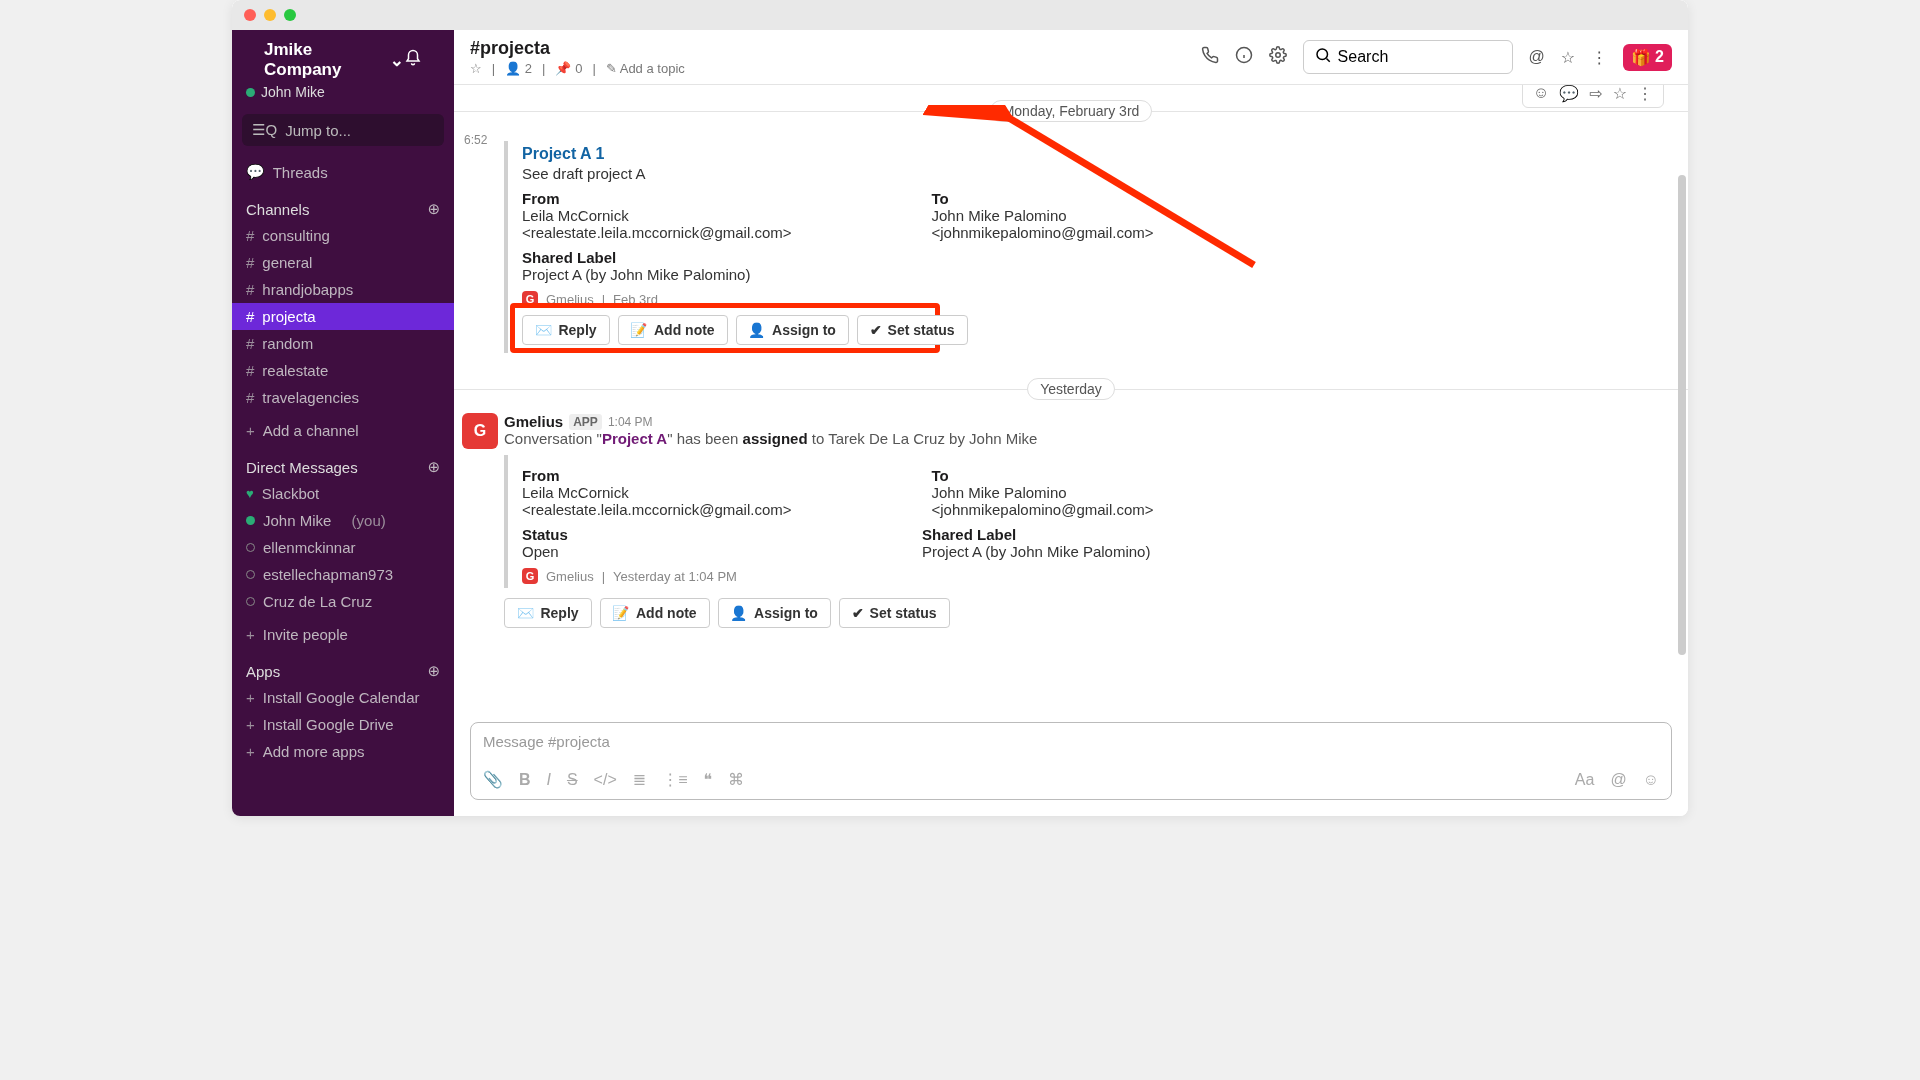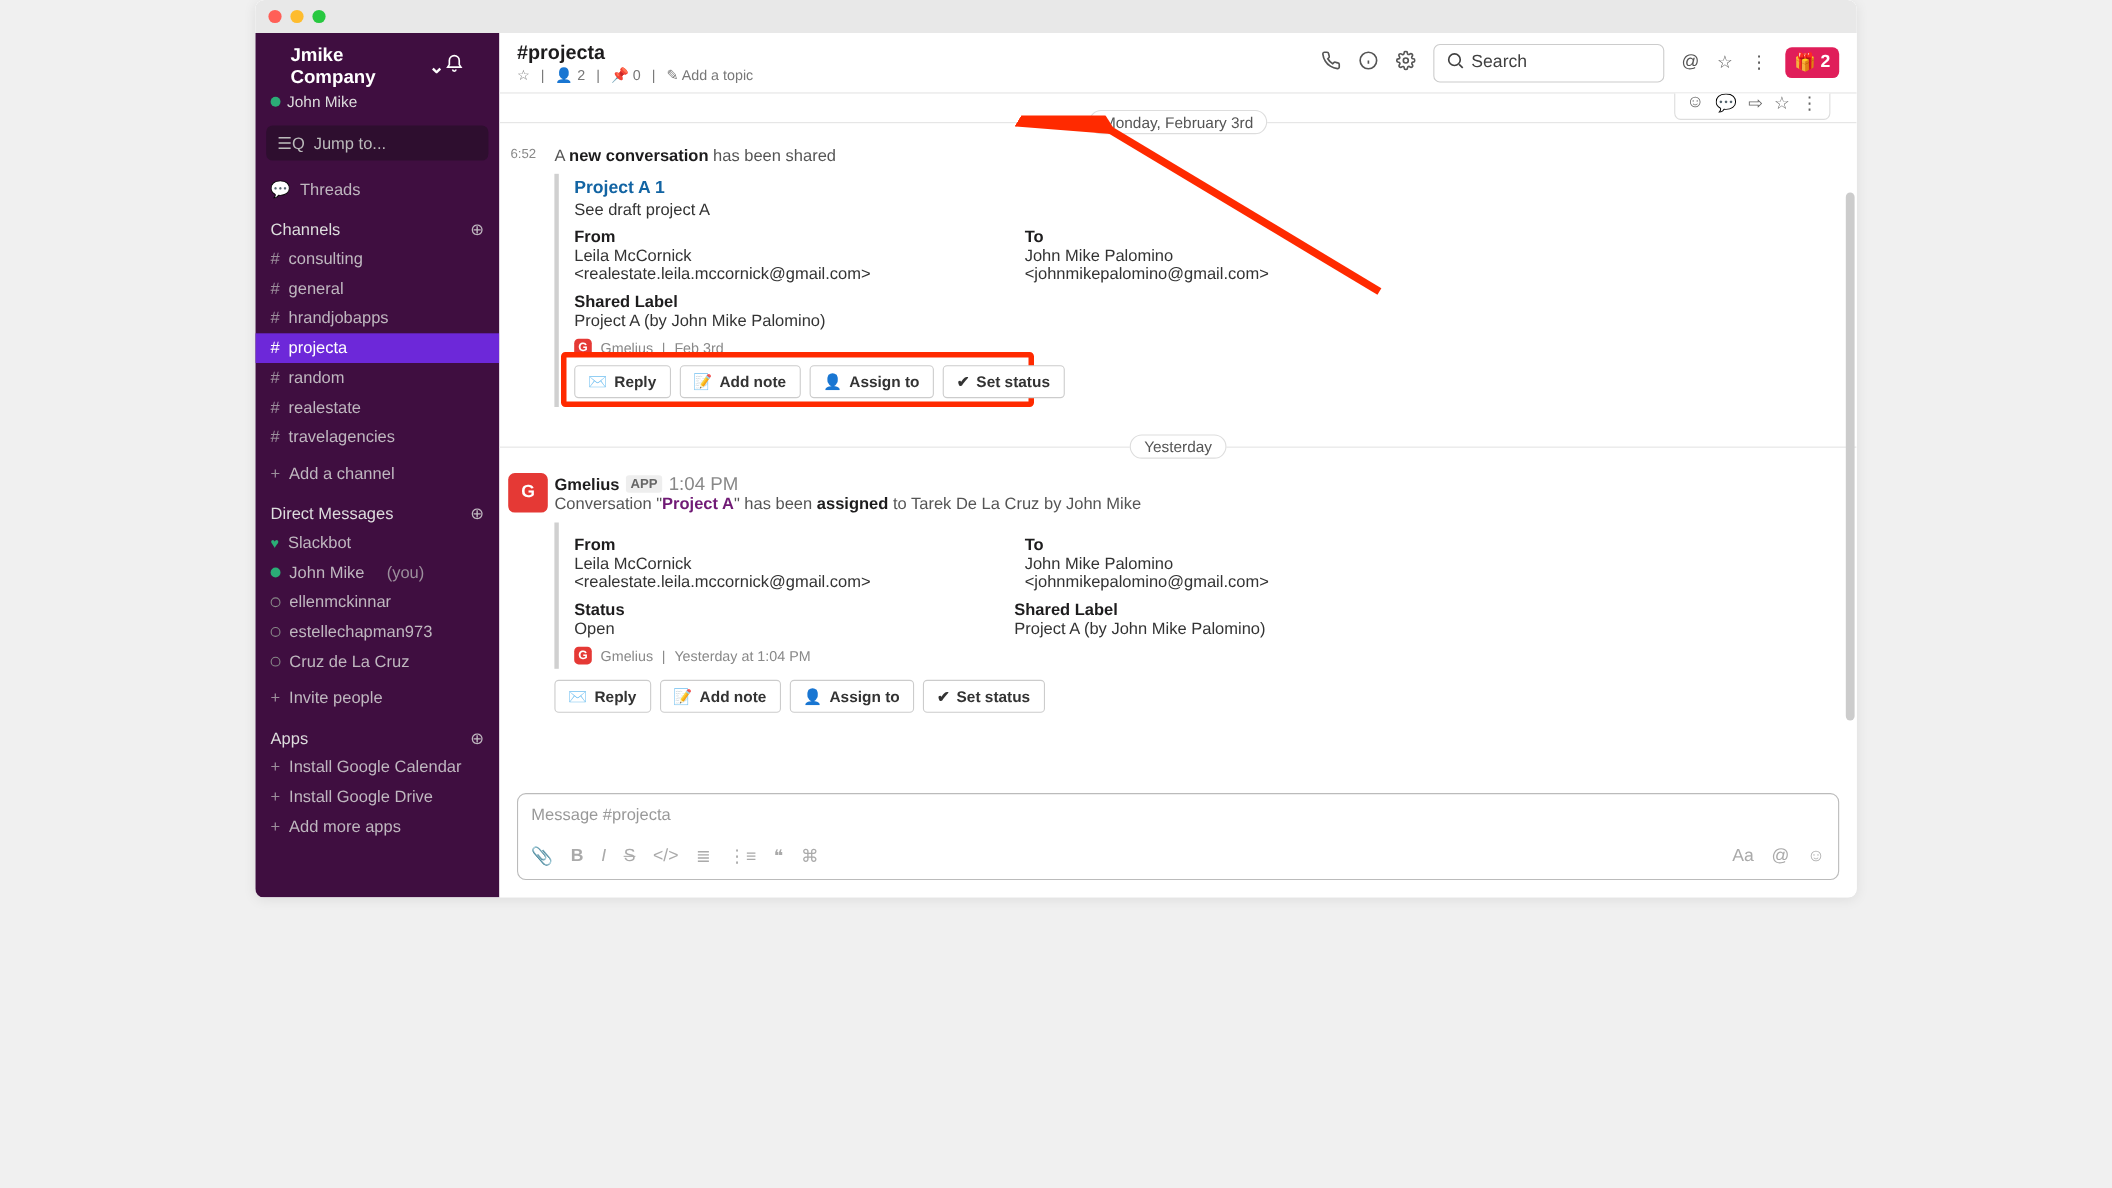--- a/index.html
+++ b/index.html
@@ -23,21 +23,21 @@
 .sb-section { padding: 14px 14px 4px; display: flex; justify-content: space-between; align-items: center; color: #ddd; font-size: 15px; }
 .sb-section .plus { color: #bfb7bf; }
 .hash::before { content: "#"; margin-right: 8px; color: #9c8f9c; }
 .sb-item.active .hash::before { color: #fff; }
 .plusitem::before { content: "+"; margin-right: 8px; color: #9c8f9c; }
 .main { flex: 1; display: flex; flex-direction: column; background: #fff; position: relative; }
 .ch-header { display: flex; align-items: center; justify-content: space-between; padding: 8px 16px; border-bottom: 1px solid #e4e4e4; }
 .ch-left .title { font-weight: 800; font-size: 18px; color: #1d1c1d; }
 .ch-meta { display: flex; gap: 10px; align-items: center; color: #777; font-size: 13px; margin-top: 2px; }
 .ch-right { display: flex; align-items: center; gap: 16px; color: #555; }
-.search { display: flex; align-items: center; gap: 6px; border: 1px solid #ccc; border-radius: 6px; padding: 5px 10px; width: 210px; color: #404040; }
+.search { display: flex; align-items: center; gap: 6px; border: 1px solid #ccc; border-radius: 6px; padding: 5px 10px; width: 210px; color: #000000; }
 .gift { background: #e01e5a; color: #fff; border-radius: 6px; padding: 4px 8px; font-weight: 700; display: flex; align-items: center; gap: 4px; }
 .messages { flex: 1; overflow-y: auto; padding: 10px 0 16px; position: relative; }
 .divider { text-align: center; color: #555; font-size: 14px; position: relative; margin: 8px 0 10px; }
 .divider::before { content: ""; position: absolute; left: 0; right: 0; top: 50%; border-top: 1px solid #e4e4e4; z-index: 0; }
 .divider span { background: #fff; padding: 2px 12px; position: relative; border: 1px solid #ddd; border-radius: 14px; z-index: 1; }
 .msg { padding: 4px 40px 8px 50px; position: relative; }
 .msg .ts { position: absolute; left: 10px; top: 4px; font-size: 12px; color: #888; }
 .msg-line { color: #555; font-size: 15px; }
 .msg-line b { color: #1d1c1d; }
 .attach { margin-top: 8px; border-left: 4px solid #d0d0d0; padding: 4px 0 4px 14px; max-width: 820px; }
@@ -48,21 +48,21 @@
 .attach .val { color: #333; font-size: 15px; }
 .attach .foot { display: flex; align-items: center; gap: 8px; margin-top: 8px; font-size: 13px; color: #888; }
 .gicon { width: 16px; height: 16px; background: #e53935; border-radius: 4px; display: inline-flex; align-items: center; justify-content: center; color: #fff; font-size: 11px; font-weight: 700; }
 .btnrow { display: flex; gap: 8px; margin-top: 10px; }
 .btn { border: 1px solid #ccc; background: #fff; border-radius: 4px; padding: 6px 12px; font-size: 14px; color: #333; display: flex; align-items: center; gap: 6px; cursor: pointer; font-weight: 600; }
 .highlight-box { border: 5px solid #ff2a00; border-radius: 4px; position: absolute; }
 .msg2 { padding: 6px 40px 8px 50px; position: relative; }
 .avatar { width: 36px; height: 36px; border-radius: 6px; background: #e53935; position: absolute; left: 8px; top: 6px; display: flex; align-items: center; justify-content: center; color: #fff; font-weight: 700; }
 .msg2 .author { font-weight: 800; color: #1d1c1d; font-size: 15px; display: flex; align-items: center; gap: 6px; }
 .appbadge { font-size: 12px; background: #eee; color: #666; border-radius: 3px; padding: 1px 4px; font-weight: 700; }
-.msg2 .time { color: #888; font-size: 17px; font-weight: 400; }
+.msg2 .time { color: #888; font-size: 12px; font-weight: 400; }
 .composer { margin: 0 16px 16px; border: 1px solid #bbb; border-radius: 8px; padding: 10px 12px; }
 .composer .ph { color: #999; font-size: 15px; }
 .composer-tools { display: flex; justify-content: space-between; align-items: center; margin-top: 20px; color: #aaa; }
 .tools-left, .tools-right { display: flex; gap: 16px; align-items: center; }
 .msg-actions { position: absolute; right: 24px; top: -6px; background: #fff; border: 1px solid #ddd; border-radius: 6px; display: flex; gap: 10px; padding: 4px 10px; color: #666; z-index: 5; font-size: 16px; }
 .arrow-svg { position: absolute; pointer-events: none; z-index: 10; }
 .scrollbar { position: absolute; right: 2px; top: 90px; width: 8px; height: 480px; background: #ccc; border-radius: 4px; }
 svg.ic { width: 18px; height: 18px; stroke: currentColor; fill: none; stroke-width: 2; }
 .heart { color: #2bac76; font-size: 13px; }
 </style>
@@ -219,23 +219,20 @@
           <span>💬</span>
           <span>⇨</span>
           <span>☆</span>
           <span>⋮</span>
         </div>
 
         <div class="divider"><span>Monday, February 3rd</span></div>
 
         <div class="msg" style="position:relative;">
           <div class="ts">6:52</div>
-          <div class="msg-line">
-            <span>A </span><b>new conversation</b><span> has been shared</span>
-          </div>
           <div class="attach">
             <div class="link">Project A 1</div>
             <div class="sub">See draft project A</div>
             <div class="cols">
               <div>
                 <div class="lbl">From</div>
                 <div class="val">Leila McCornick</div>
                 <div class="val">&lt;realestate.leila.mccornick@gmail.com&gt;</div>
               </div>
               <div>

